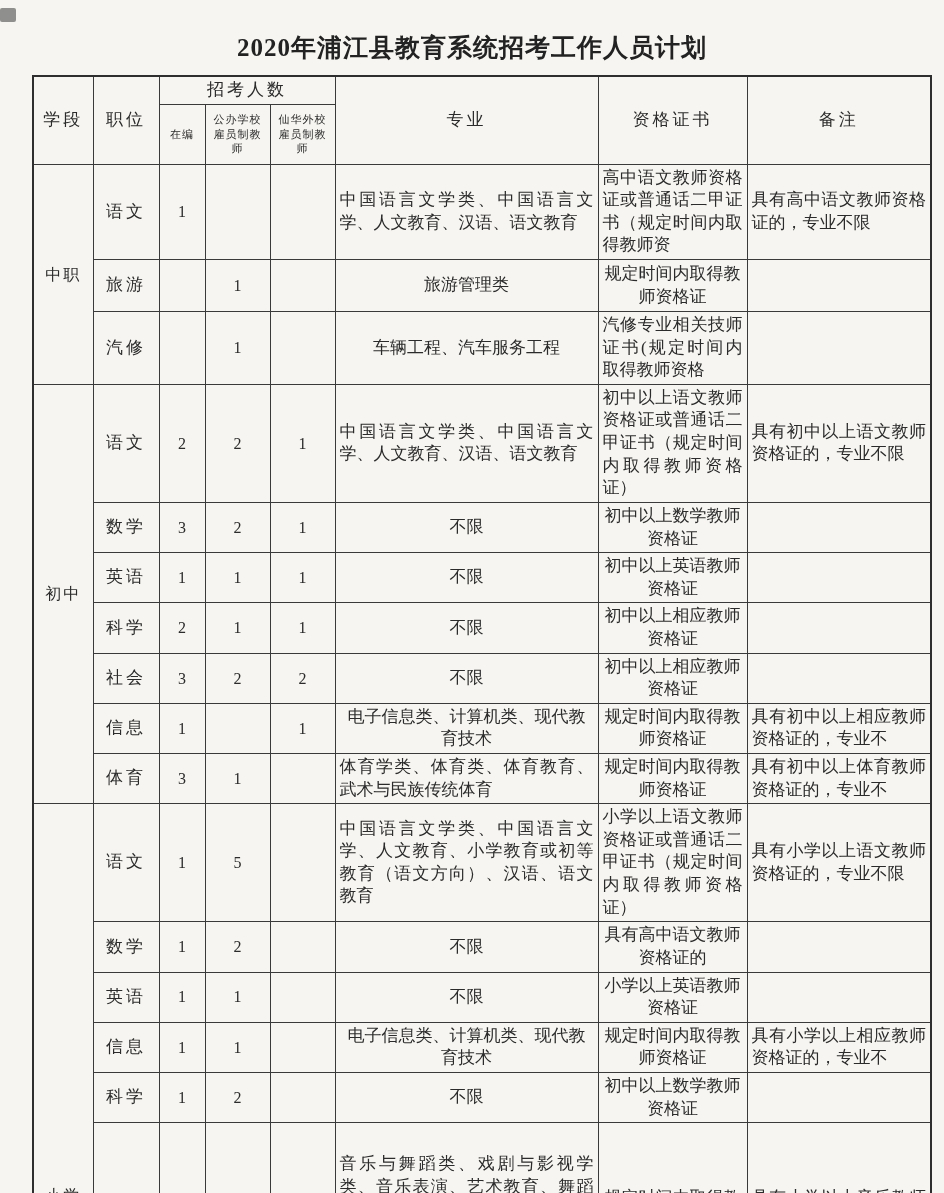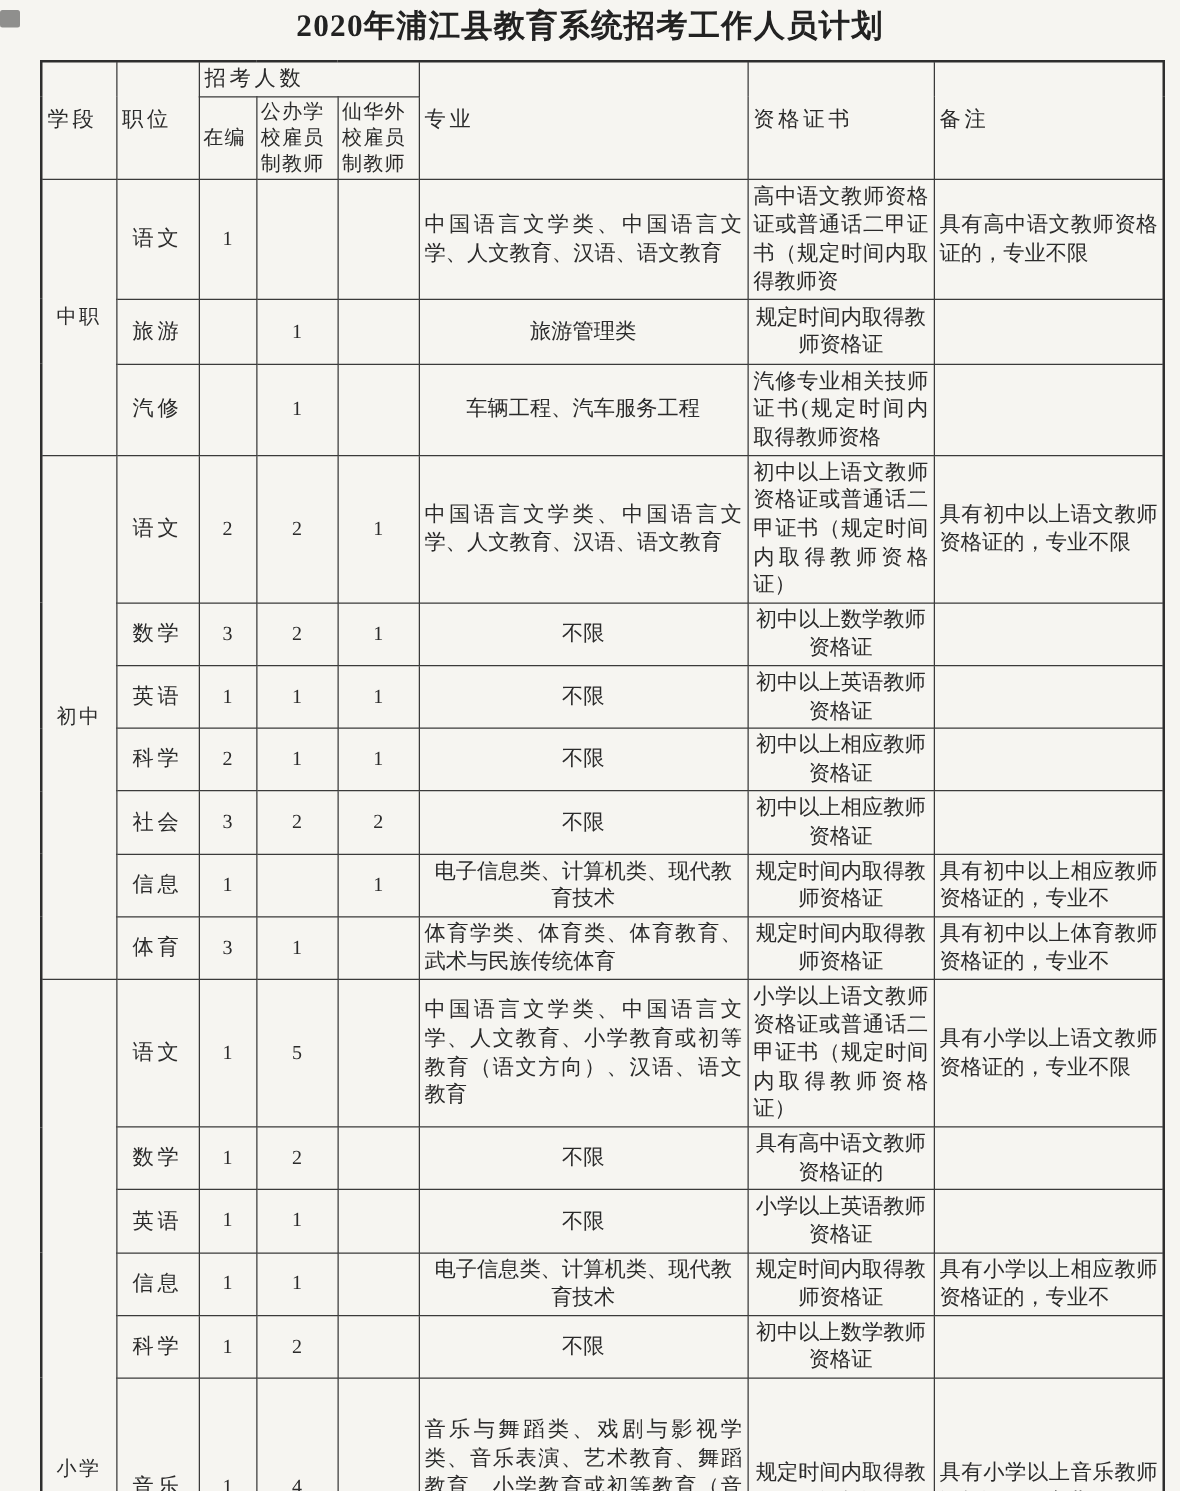--- a/index.html
+++ b/index.html
@@ -13,21 +13,21 @@
   }
   .scan-artifact{
     position:absolute;left:0px;top:8px;width:16px;height:14px;
     background:#3a3a3a;opacity:.55;border-radius:2px;
   }
   .title{
     text-align:center;
     font-weight:bold;
     font-size:25px;
     letter-spacing:1px;
-    margin:4px 0 11px 0;
+    margin:31px 0 11px 0;
     color:#222;
   }
   table.doc{
     border-collapse:collapse;
     table-layout:fixed;
     margin-left:32px;
     width:898px;
     border:2.5px solid #2e2e2e;
   }
   .doc th,.doc td{
@@ -36,24 +36,24 @@
     font-size:17px;
     line-height:1.33;
     overflow:hidden;
     vertical-align:middle;
     word-break:break-all;
   }
   thead th{
     font-weight:normal;
     font-size:18px;
     letter-spacing:3px;
-    text-align:left;
+    text-align:center;
   }
   thead th.subhead{
-    font-size:16px;
+    font-size:11px;
     letter-spacing:1px;
     padding:1px 3px;
   }
   thead tr.h1{height:28px;}
   thead tr.h2{height:60px;}
   td.stage{text-align:center;font-size:16px;letter-spacing:2px;}
   td.stage-2{padding-top:292px;}
   td.pos{text-align:center;letter-spacing:3px;margin-left:45px;}
   td.num{text-align:center;font-size:16px;}
   td.cen{text-align:center;}

